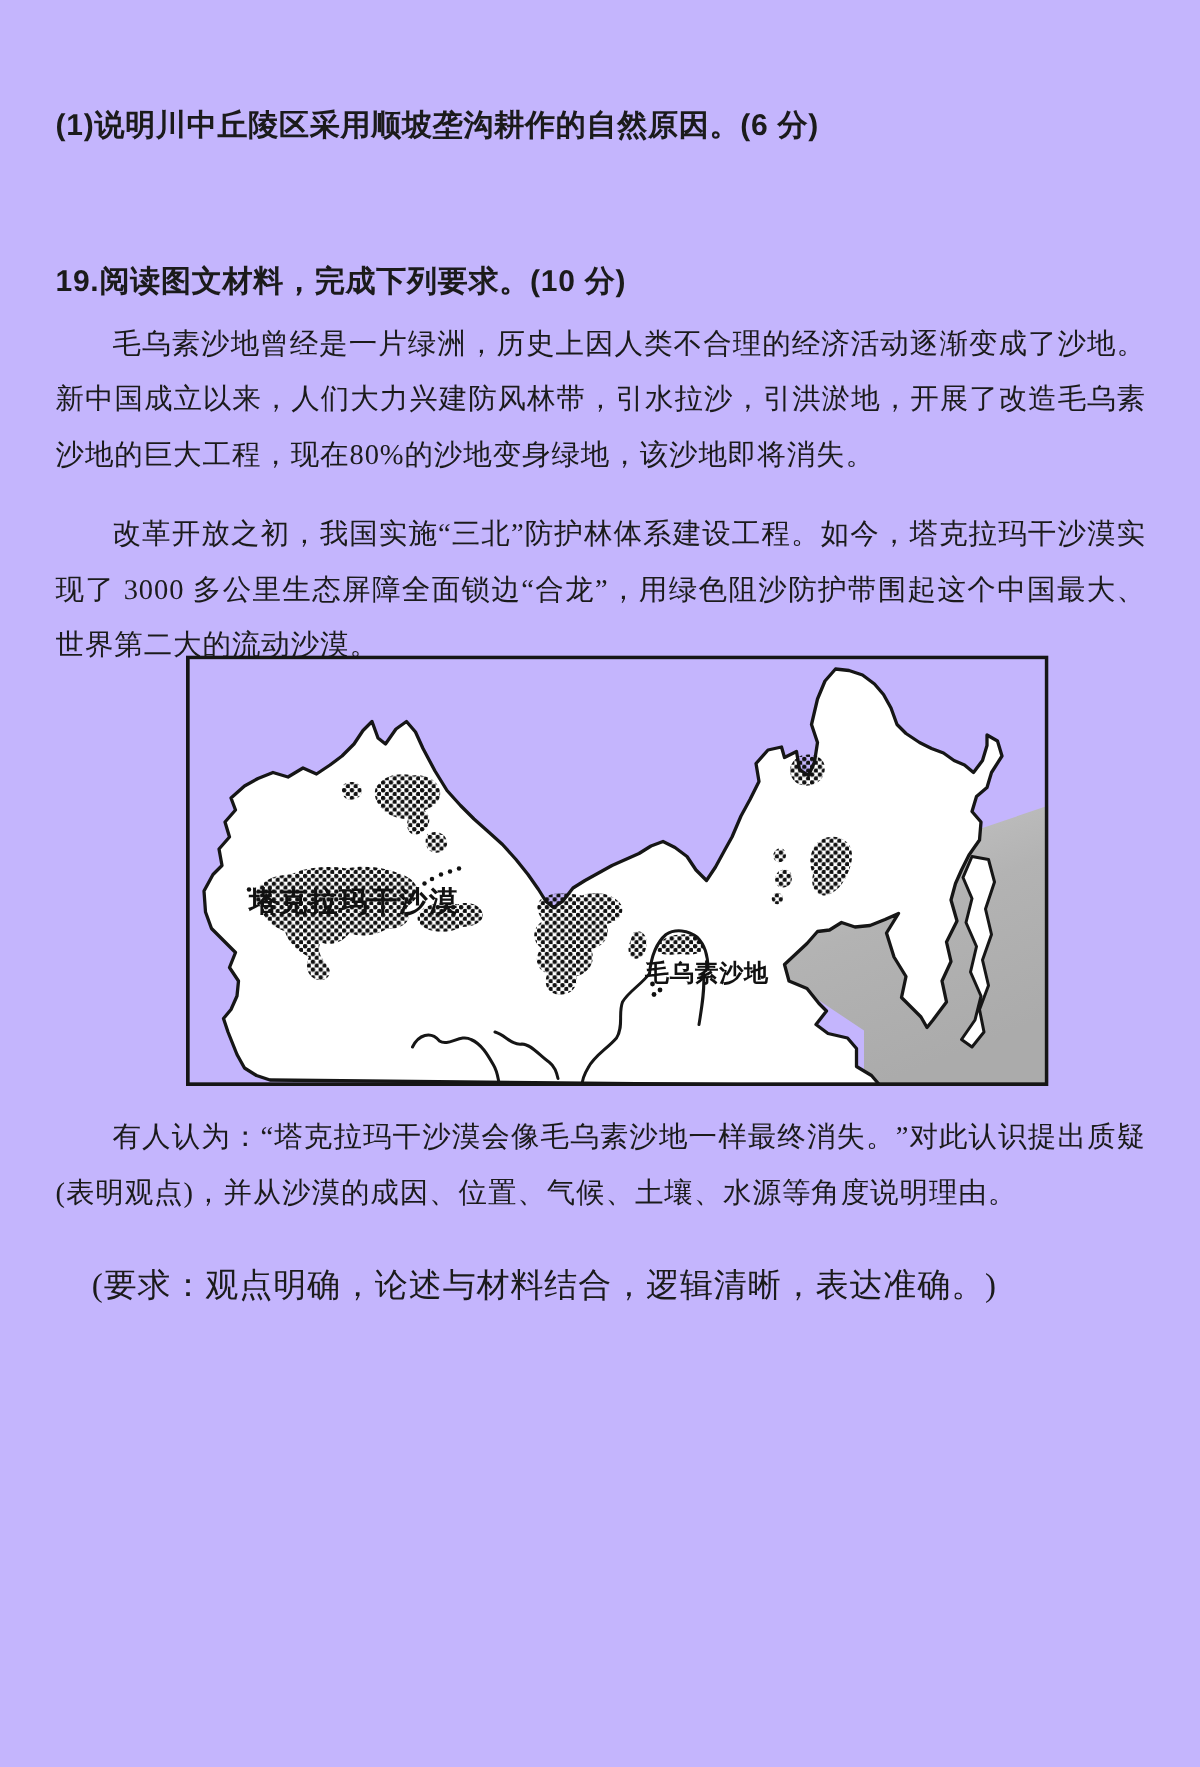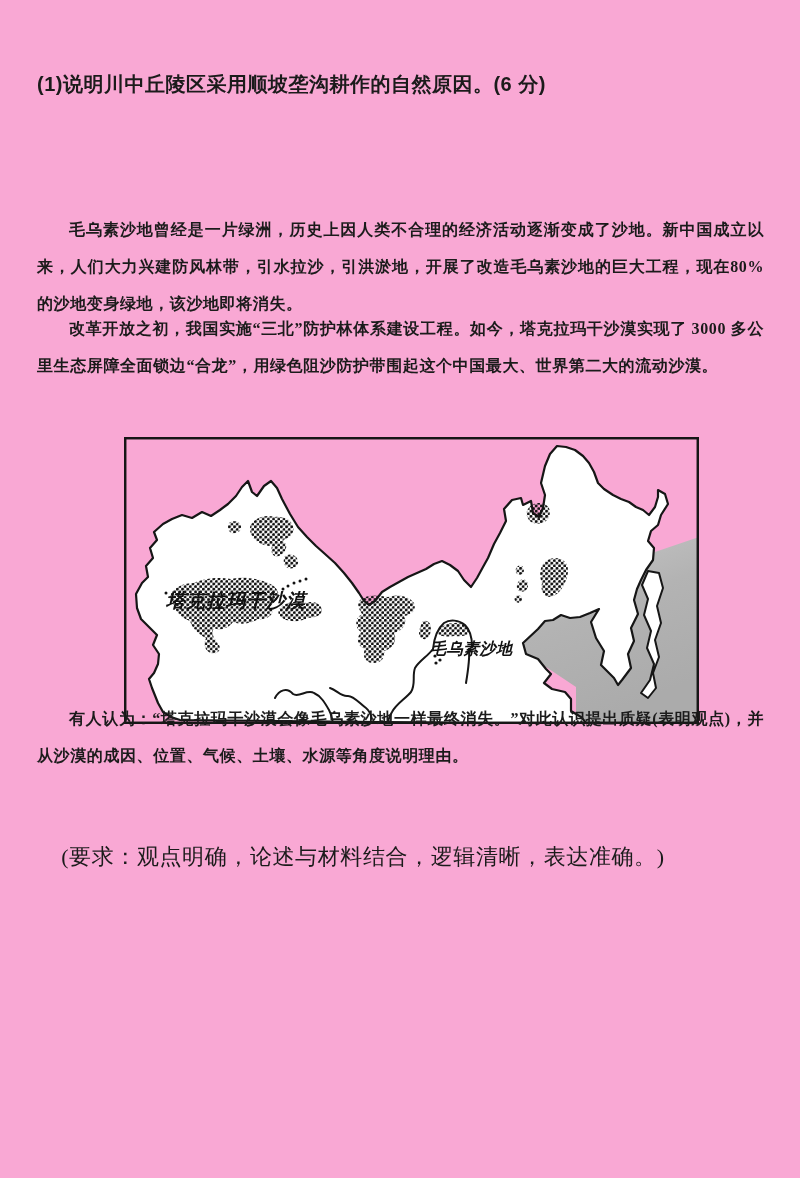--- a/index.html
+++ b/index.html
@@ -1,35 +1,36 @@
 <!DOCTYPE html>
 <html><head>
 <meta charset="utf-8">
 <style>
   html,body{margin:0;padding:0;background:#ffffff;}
-  #page{position:relative;width:800px;height:1178px;background:#f9a8d4;overflow:hidden;
+  #page{position:relative;width:800px;height:1178px;background:#c4b5fd;overflow:hidden;
         font-family:"Liberation Serif","DejaVu Serif",serif;color:#1b1b1b;}
   .qline{position:absolute;left:37px;width:730px;font-family:"Liberation Sans","DejaVu Sans",sans-serif;
          font-weight:600;font-size:20px;line-height:24px;letter-spacing:0.5px;white-space:nowrap;}
-  .para{position:absolute;left:37px;width:727px;font-size:16px;line-height:37px;
-        text-align:justify;text-indent:2em;letter-spacing:0.6px;font-weight:bold;}
+  .para{position:absolute;left:37px;width:727px;font-size:19px;line-height:37px;
+        text-align:justify;text-indent:2em;letter-spacing:0.6px;}
   .req{position:absolute;left:37px;width:727px;font-size:22px;line-height:24px;
        text-indent:1.1em;letter-spacing:0.6px;white-space:nowrap;}
-  #mapfig{position:absolute;left:124px;top:437px;width:575px;height:287px;font-style:italic;}
+  #mapfig{position:absolute;left:124px;top:437px;width:575px;height:287px;}
   svg text{font-family:"Liberation Sans","DejaVu Sans",sans-serif;font-weight:bold;fill:#111;}
 </style>
 </head>
 <body>
 
 <div id="page">
 
   <div class="qline" style="top:72px">(1)说明川中丘陵区采用顺坡垄沟耕作的自然原因。(6 分)</div>
+  <div class="qline" style="top:176px">19.阅读图文材料，完成下列要求。(10 分)</div>
 
   <div class="para" style="top:211px">毛乌素沙地曾经是一片绿洲，历史上因人类不合理的经济活动逐渐变成了沙地。新中国成立以来，人们大力兴建防风林带，引水拉沙，引洪淤地，开展了改造毛乌素沙地的巨大工程，现在80%的沙地变身绿地，该沙地即将消失。</div>
-  <div class="para" style="top:310px">改革开放之初，我国实施“三北”防护林体系建设工程。如今，塔克拉玛干沙漠实现了 3000 多公里生态屏障全面锁边“合龙”，用绿色阻沙防护带围起这个中国最大、世界第二大的流动沙漠。</div>
+  <div class="para" style="top:338px">改革开放之初，我国实施“三北”防护林体系建设工程。如今，塔克拉玛干沙漠实现了 3000 多公里生态屏障全面锁边“合龙”，用绿色阻沙防护带围起这个中国最大、世界第二大的流动沙漠。</div>
 
   <div id="mapfig">
     <svg width="575" height="287" viewBox="0 0 575 287">
       <defs>
         <linearGradient id="seaG" x1="0" y1="0" x2="0.4" y2="1">
           <stop offset="0" stop-color="#c9c9c9"></stop>
           <stop offset="0.5" stop-color="#b3b3b3"></stop>
           <stop offset="1" stop-color="#ababab"></stop>
         </linearGradient>
         <pattern id="stipple" width="5.2" height="5.2" patternUnits="userSpaceOnUse">
@@ -75,16 +76,16 @@
           <circle cx="312" cy="226" r="1.6"></circle>
       </g>
 
       <text x="42" y="170" font-size="19" letter-spacing="1">塔克拉玛干沙漠</text>
       <text x="306" y="217" font-size="16" letter-spacing="0.5">毛乌素沙地</text>
 
       <rect x="1.2" y="1.2" width="572.6" height="284.6" fill="none" stroke="#161616" stroke-width="2.5"></rect>
     </svg>
   </div>
 
-  <div class="para" style="top:700px">有人认为：“塔克拉玛干沙漠会像毛乌素沙地一样最终消失。”对此认识提出质疑(表明观点)，并从沙漠的成因、位置、气候、土壤、水源等角度说明理由。</div>
+  <div class="para" style="top:740px">有人认为：“塔克拉玛干沙漠会像毛乌素沙地一样最终消失。”对此认识提出质疑(表明观点)，并从沙漠的成因、位置、气候、土壤、水源等角度说明理由。</div>
   <div class="req" style="top:845px">(要求：观点明确，论述与材料结合，逻辑清晰，表达准确。)</div>
 
 </div>
 
 </body></html>

